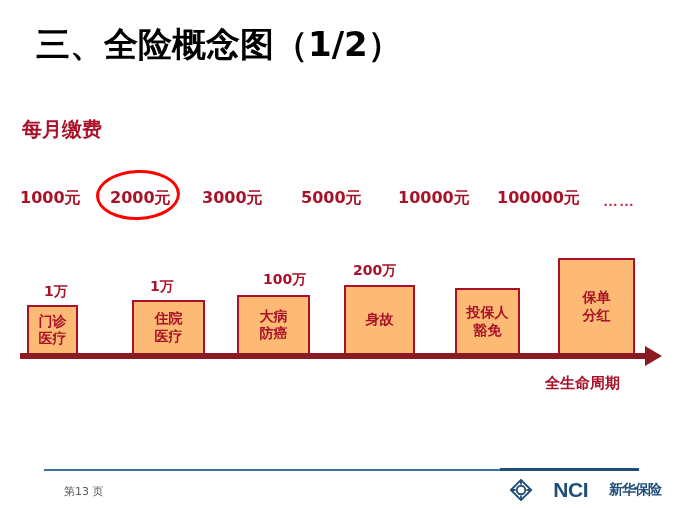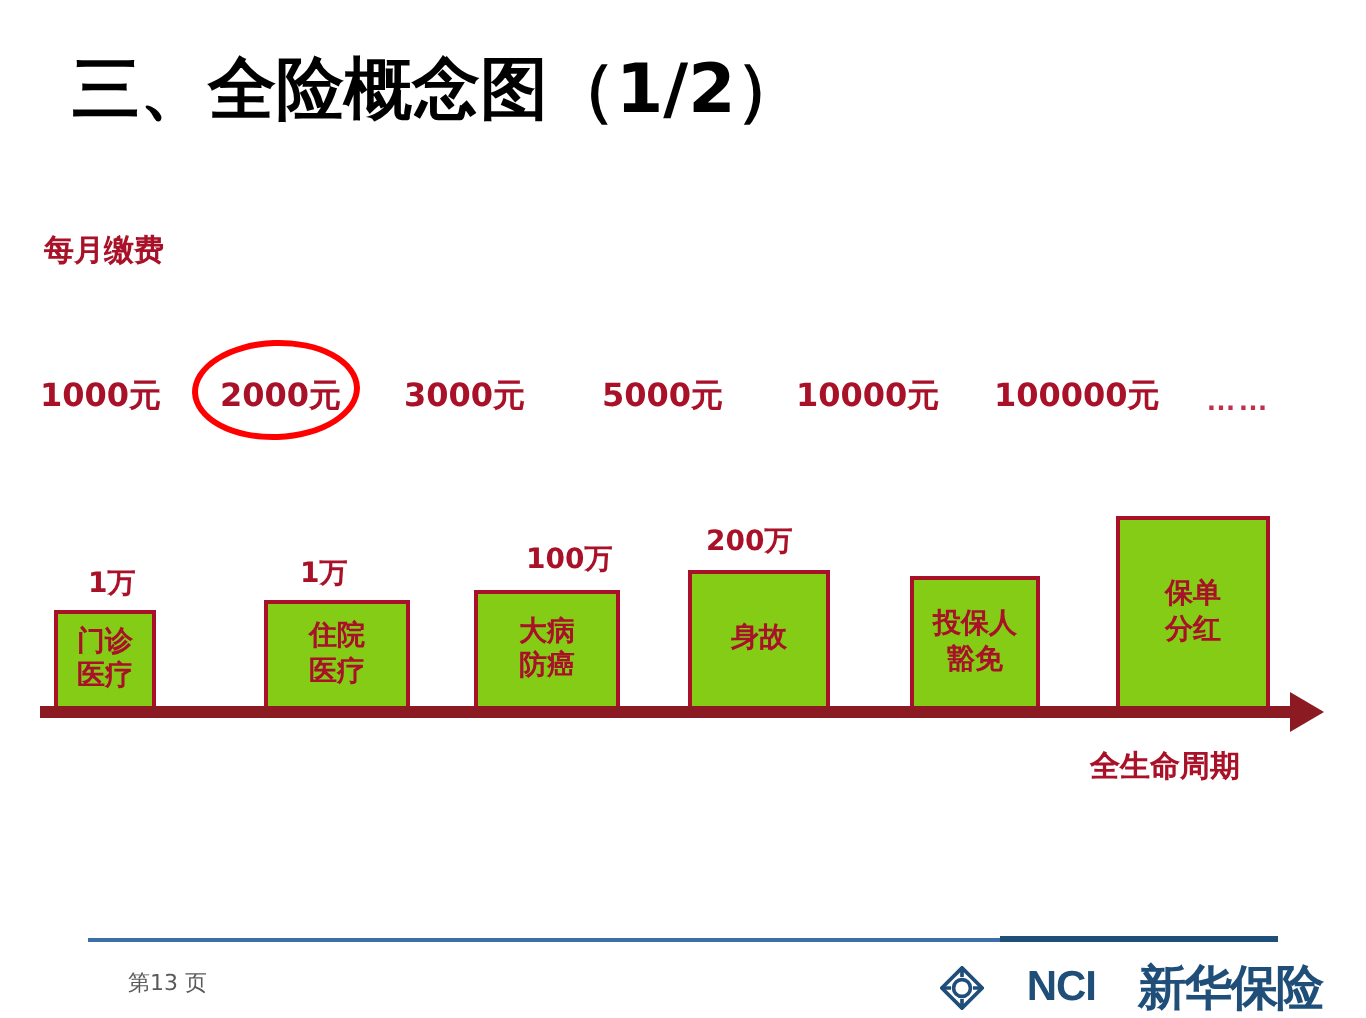--- a/index.html
+++ b/index.html
@@ -27,21 +27,21 @@
     color: #000000;
     white-space: nowrap;
     font-family: "DejaVu Sans", "Liberation Sans", sans-serif;
   }
 
   
   #section-heading {
     position: absolute;
     left: 22px;
     top: 116px;
-    font-size: 15px;
+    font-size: 20px;
     font-weight: bold;
     color: #A81128;
     white-space: nowrap;
     font-family: "DejaVu Sans", "Liberation Sans", sans-serif;
   }
 
   
   #premium-row {
     position: absolute;
     left: 0;
@@ -114,21 +114,21 @@
     font-weight: bold;
     color: #A81128;
     white-space: nowrap;
     font-family: "DejaVu Sans", "Liberation Sans", sans-serif;
   }
 
   .bar {
     position: absolute;
     box-sizing: border-box;
     border: 2px solid #A81128;
-    background: #84cc16;
+    background: #fdba74;
     display: flex;
     align-items: center;
     justify-content: center;
   }
   .bar-label {
     font-size: 14px;
     font-weight: bold;
     color: #A81128;
     text-align: center;
     line-height: 1.25;
@@ -185,21 +185,21 @@
     flex: none;
   }
   #brand-abbr {
     font-size: 21px;
     font-weight: bold;
     color: #1F4E79;
     letter-spacing: -0.5px;
     font-family: "Liberation Sans", sans-serif;
   }
   #brand-name {
-    font-size: 24px;
+    font-size: 14px;
     font-weight: bold;
     color: #1F4E79;
     letter-spacing: -1px;
     font-family: "DejaVu Sans", "Liberation Sans", sans-serif;
   }
 </style>
 </head>
 <body>
 
 <div id="slide-title">三、全险概念图（1/2）</div>

